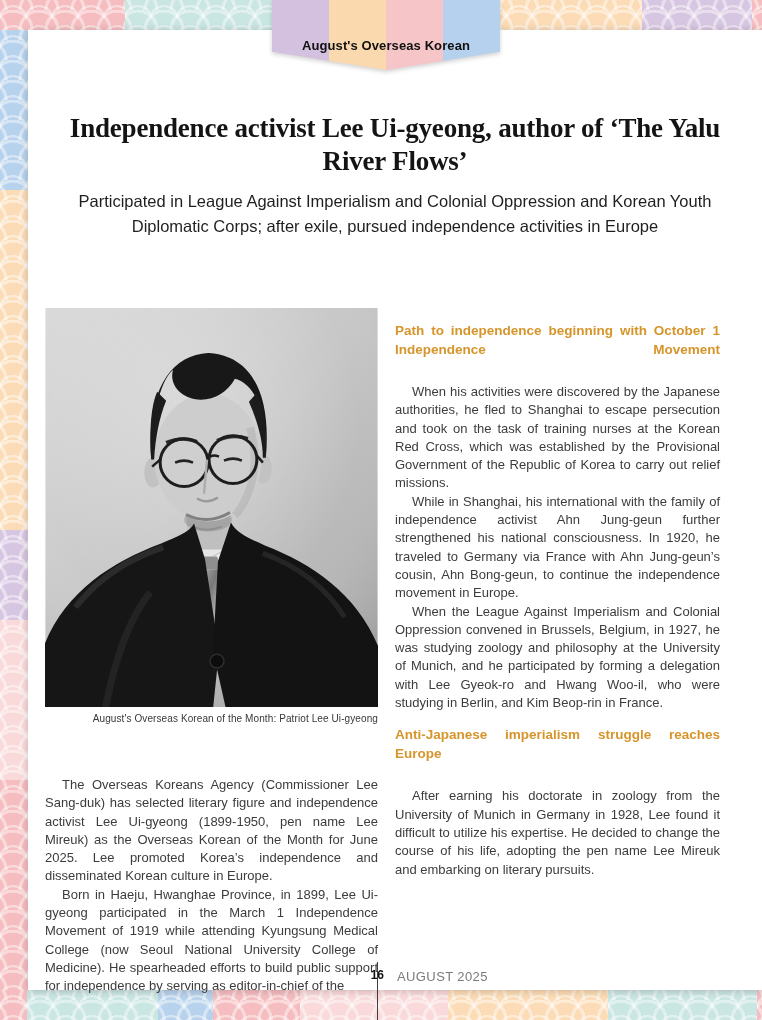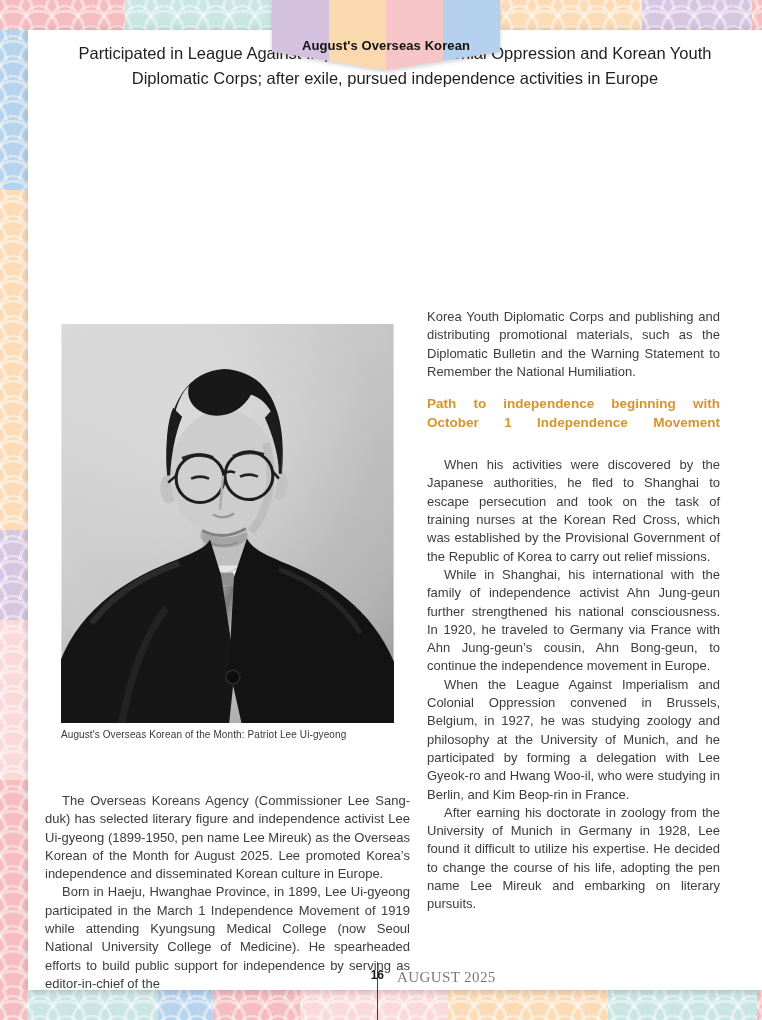--- a/index.html
+++ b/index.html
@@ -47,38 +47,38 @@
          font-size:27px;line-height:33px;font-weight:700;color:#141414;letter-spacing:-.2px;}
   .subtitle{margin:11px auto 0;max-width:688px;text-align:center;
             font-size:16.5px;line-height:24.5px;color:#1f1f1f;}
   .subtitle p{margin:0;}
 
   
   .columns{position:absolute;top:278px;left:17px;right:42px;display:flex;}
   .col-left{flex:0 0 333px;margin-right:17px;}
   .col-right{flex:1 1 auto;min-width:0;}
 
-  figure{margin:16px;}
+  figure{margin:0;text-align:right;}
   .photo-box{width:333px;height:399px;display:block;}
   .caption{margin-top:6px;font-size:10px;color:#383838;letter-spacing:.1px;}
 
   .body-p{margin:0;font-size:13px;line-height:18.3px;color:#3c3c3c;
           text-align:justify;}
   .indent{text-indent:17px;}
   .col-left .first-body{margin-top:52px;}
 
   .sec-heading{margin:13px 0 5px;font-size:13.5px;line-height:19px;font-weight:700;
                color:#d6952b;text-align:justify;}
   .sec-heading::after{content:"";display:inline-block;width:100%;}
 
   
   .footer{position:absolute;top:938px;left:11px;width:100%;height:16px;font-size:12px;}
   .page-num{position:absolute;left:0;top:0;width:345px;text-align:right;
             font-weight:700;color:#111;}
-  .issue{position:absolute;left:358px;top:1px;color:#7a7a7a;letter-spacing:.4px;font-size:15px;font-family:Liberation Serif, serif;}
+  .issue{position:absolute;left:358px;top:1px;color:#7a7a7a;letter-spacing:.4px;font-size:13px;}
   .crease{position:absolute;left:377px;top:962px;width:1px;height:58px;
           background:#3f3f3f;z-index:6;}
 </style>
 </head>
 <body>
 
 <div class="canvas">
 
   <div class="strip strip-top">
     <div class="seg c-pink" style="width:125px;height:30px;"></div>
@@ -110,20 +110,21 @@
     <div class="ribbon-wrap">
       <div class="ribbon">
         <div class="stripe rs-1"></div>
         <div class="stripe rs-2"></div>
         <div class="stripe rs-3"></div>
         <div class="stripe rs-4"></div>
         <div class="ribbon-label">August's Overseas Korean</div>
       </div>
     </div>
 
+    <h1 class="title">Independence activist Lee Ui-gyeong, author of ‘The Yalu River Flows’</h1>
     <div class="subtitle">
       <p>Participated in League Against Imperialism and Colonial Oppression and Korean Youth Diplomatic Corps; after exile, pursued independence activities in Europe</p>
     </div>
 
     <div class="columns">
 
       <div class="col-left">
         <figure>
           <svg class="photo-box" viewBox="0 0 333 400" role="img">
             <defs>
@@ -186,32 +187,32 @@
             <path d="M130,155 Q139,151 148,155" stroke="#222" stroke-width="2.6" fill="none"></path>
             <path d="M179,153 Q188,149 197,153" stroke="#222" stroke-width="2.6" fill="none"></path>
 
             <path d="M162,152 L159,186" stroke="#adadad" stroke-width="2.4" fill="none"></path>
             <path d="M152,191 Q162,197 173,190" stroke="#999" stroke-width="2.2" fill="none"></path>
             <path d="M141,207 Q163,218 185,205" stroke="#808080" stroke-width="3" fill="none"></path>
             <path d="M150,220 Q163,225 177,219" stroke="rgba(0,0,0,.12)" stroke-width="2" fill="none"></path>
           </svg>
           <figcaption class="caption">August's Overseas Korean of the Month: Patriot Lee Ui-gyeong</figcaption>
         </figure>
-        <p class="body-p indent first-body">The Overseas Koreans Agency (Commissioner Lee Sang-duk) has selected literary figure and independence activist Lee Ui-gyeong (1899-1950, pen name Lee Mireuk) as the Overseas Korean of the Month for August 2025. Lee promoted Korea’s independence and disseminated Korean culture in Europe.</p>
+        <p class="body-p indent first-body">The Overseas Koreans Agency (Commissioner Lee Sang-duk) has selected literary figure and independence activist Lee Ui-gyeong (1899-1950, pen name Lee Mireuk) as the Overseas Korean of the Month for June 2025. Lee promoted Korea’s independence and disseminated Korean culture in Europe.</p>
         <p class="body-p indent">Born in Haeju, Hwanghae Province, in 1899, Lee Ui-gyeong participated in the March 1 Independence Movement of 1919 while attending Kyungsung Medical College (now Seoul National University College of Medicine). He spearheaded efforts to build public support for independence by serving as editor-in-chief of the</p>
       </div>
 
       <div class="col-right">
-        <p class="body-p">Korea Youth Diplomatic Corps and publishing and distributing promotional materials, such as the Diplomatic Bulletin and the Warning Statement to Remember the National Humiliation.</p>
 
         <h2 class="sec-heading">Path to independence beginning with October 1 Independence Movement</h2>
         <p class="body-p indent">When his activities were discovered by the Japanese authorities, he fled to Shanghai to escape persecution and took on the task of training nurses at the Korean Red Cross, which was established by the Provisional Government of the Republic of Korea to carry out relief missions.</p>
         <p class="body-p indent">While in Shanghai, his international with the family of independence activist Ahn Jung-geun further strengthened his national consciousness. In 1920, he traveled to Germany via France with Ahn Jung-geun’s cousin, Ahn Bong-geun, to continue the independence movement in Europe.</p>
         <p class="body-p indent">When the League Against Imperialism and Colonial Oppression convened in Brussels, Belgium, in 1927, he was studying zoology and philosophy at the University of Munich, and he participated by forming a delegation with Lee Gyeok-ro and Hwang Woo-il, who were studying in Berlin, and Kim Beop-rin in France.</p>
 
+        <h2 class="sec-heading">Anti-Japanese imperialism struggle reaches Europe</h2>
         <p class="body-p indent">After earning his doctorate in zoology from the University of Munich in Germany in 1928, Lee found it difficult to utilize his expertise. He decided to change the course of his life, adopting the pen name Lee Mireuk and embarking on literary pursuits.</p>
 
       </div>
     </div>
 
     <div class="footer">
       <span class="page-num">16</span>
       <span class="issue">AUGUST 2025</span>
     </div>
   </div>

